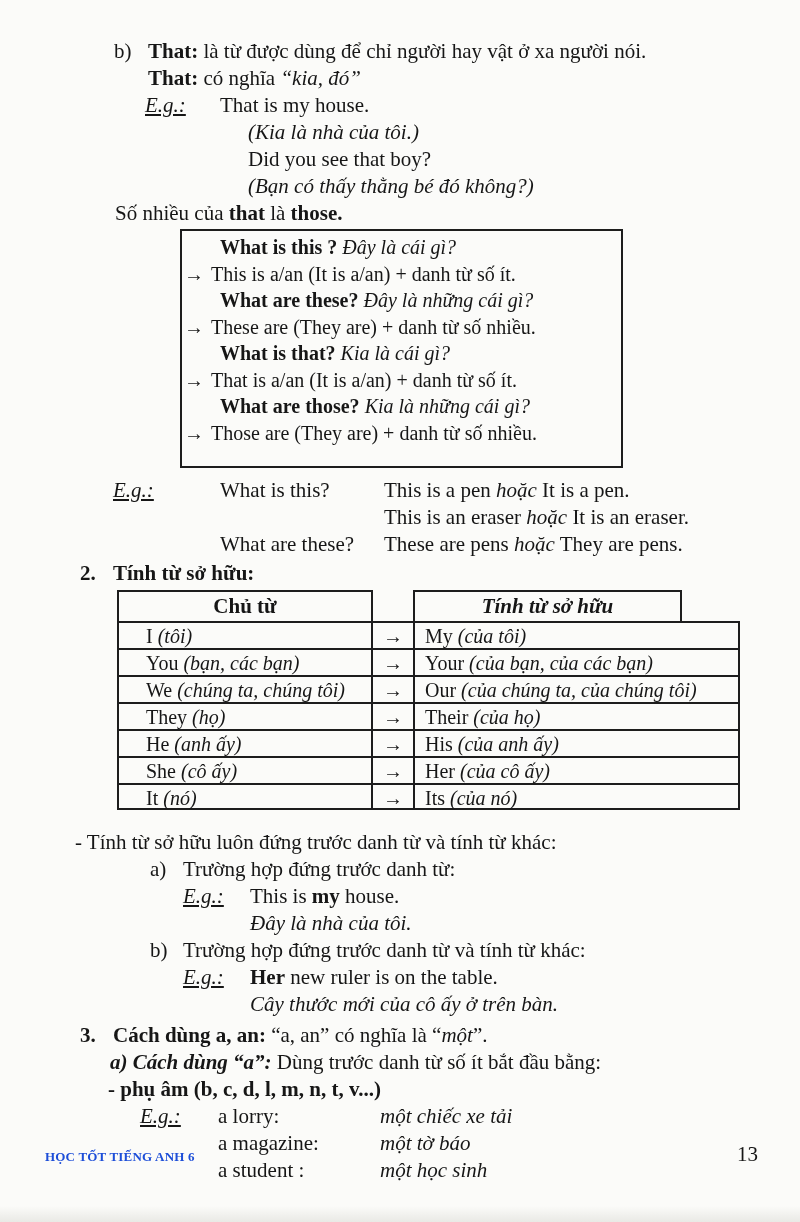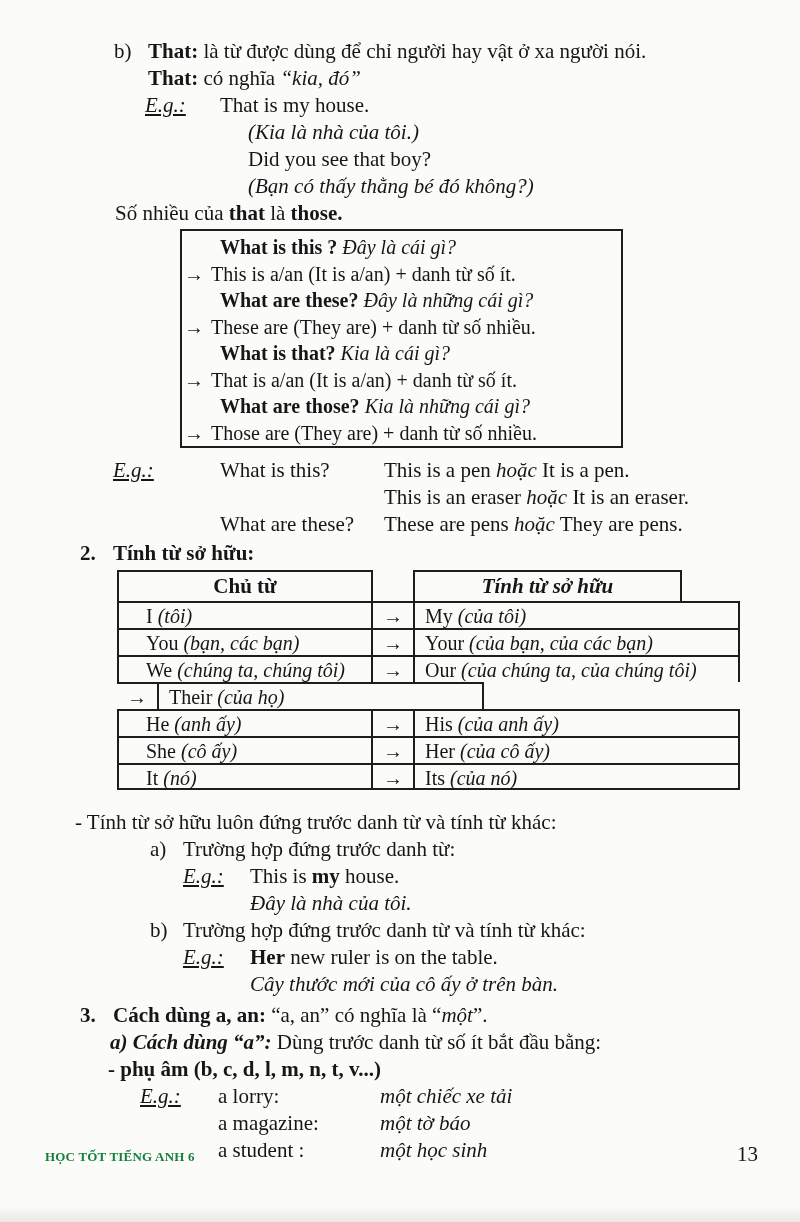--- a/index.html
+++ b/index.html
@@ -34,21 +34,21 @@
   .ln-eg1 .cell-lbl { width:75px; }
   .ln-exind { margin-left:248px; }
   .ln-plural { margin-left:115px; }
 
   
   .gbox {
     margin:2px 0 0 180px;
     width:443px;
     border:2px solid #1d1d1d;
     box-sizing:border-box;
-    padding:3px 0 0 0;
+    padding:3px 0 20px 0;
     font-size:20px;
     line-height:26.5px;
   }
   .gbox .q { margin-left:38px; white-space:nowrap; }
   .gbox .a { margin-left:2px; white-space:nowrap; }
   .gbox .arr { display:inline-block; width:27px; }
 
   
   .qa { margin-top:9px; }
   .qa .row { margin-left:113px; white-space:nowrap; }
@@ -89,21 +89,21 @@
   .s3eg .row { margin-left:140px; white-space:nowrap; }
   .s3eg .c0 { display:inline-block; width:78px; }
   .s3eg .c1 { display:inline-block; width:162px; }
 
   
   .footer {
     position:absolute; top:1141px; left:0; right:0;
     display:flex; justify-content:space-between; align-items:baseline;
     padding:0 42px 0 45px;
   }
-  .footer .book { font-size:13px; font-weight:bold; letter-spacing:0.2px; color:#15803d; }
+  .footer .book { font-size:13px; font-weight:bold; letter-spacing:0.2px; color:#1d4ed8; }
   .footer .pageno { font-size:21px; color:#161616; }
 </style>
 </head>
 <body>
 
 <div class="page">
 
   <div class="l ln-def"><span class="cell-lbl">b)</span><span class="b">That:</span><span> là từ được dùng để chỉ người hay vật ở xa người nói.</span></div>
 
   <div class="l ln-meaning"><span class="b">That:</span><span> có nghĩa </span><span class="i">“kia, đó”</span></div>
@@ -149,20 +149,21 @@
         <div class="bcell c-sub"><span>You</span> <span class="i">(bạn, các bạn)</span></div>
         <div class="bcell c-arr">→</div>
         <div class="bcell c-pos"><span>Your</span> <span class="i">(của bạn, của các bạn)</span></div>
       </div>
     <div class="trow">
         <div class="bcell c-sub"><span>We</span> <span class="i">(chúng ta, chúng tôi)</span></div>
         <div class="bcell c-arr">→</div>
         <div class="bcell c-pos"><span>Our</span> <span class="i">(của chúng ta, của chúng tôi)</span></div>
       </div>
     <div class="trow">
+        <div class="bcell c-sub"><span>They</span> <span class="i">(họ)</span></div>
         <div class="bcell c-arr">→</div>
         <div class="bcell c-pos"><span>Their</span> <span class="i">(của họ)</span></div>
       </div>
     <div class="trow">
         <div class="bcell c-sub"><span>He</span> <span class="i">(anh ấy)</span></div>
         <div class="bcell c-arr">→</div>
         <div class="bcell c-pos"><span>His</span> <span class="i">(của anh ấy)</span></div>
       </div>
     <div class="trow">
         <div class="bcell c-sub"><span>She</span> <span class="i">(cô ấy)</span></div>

